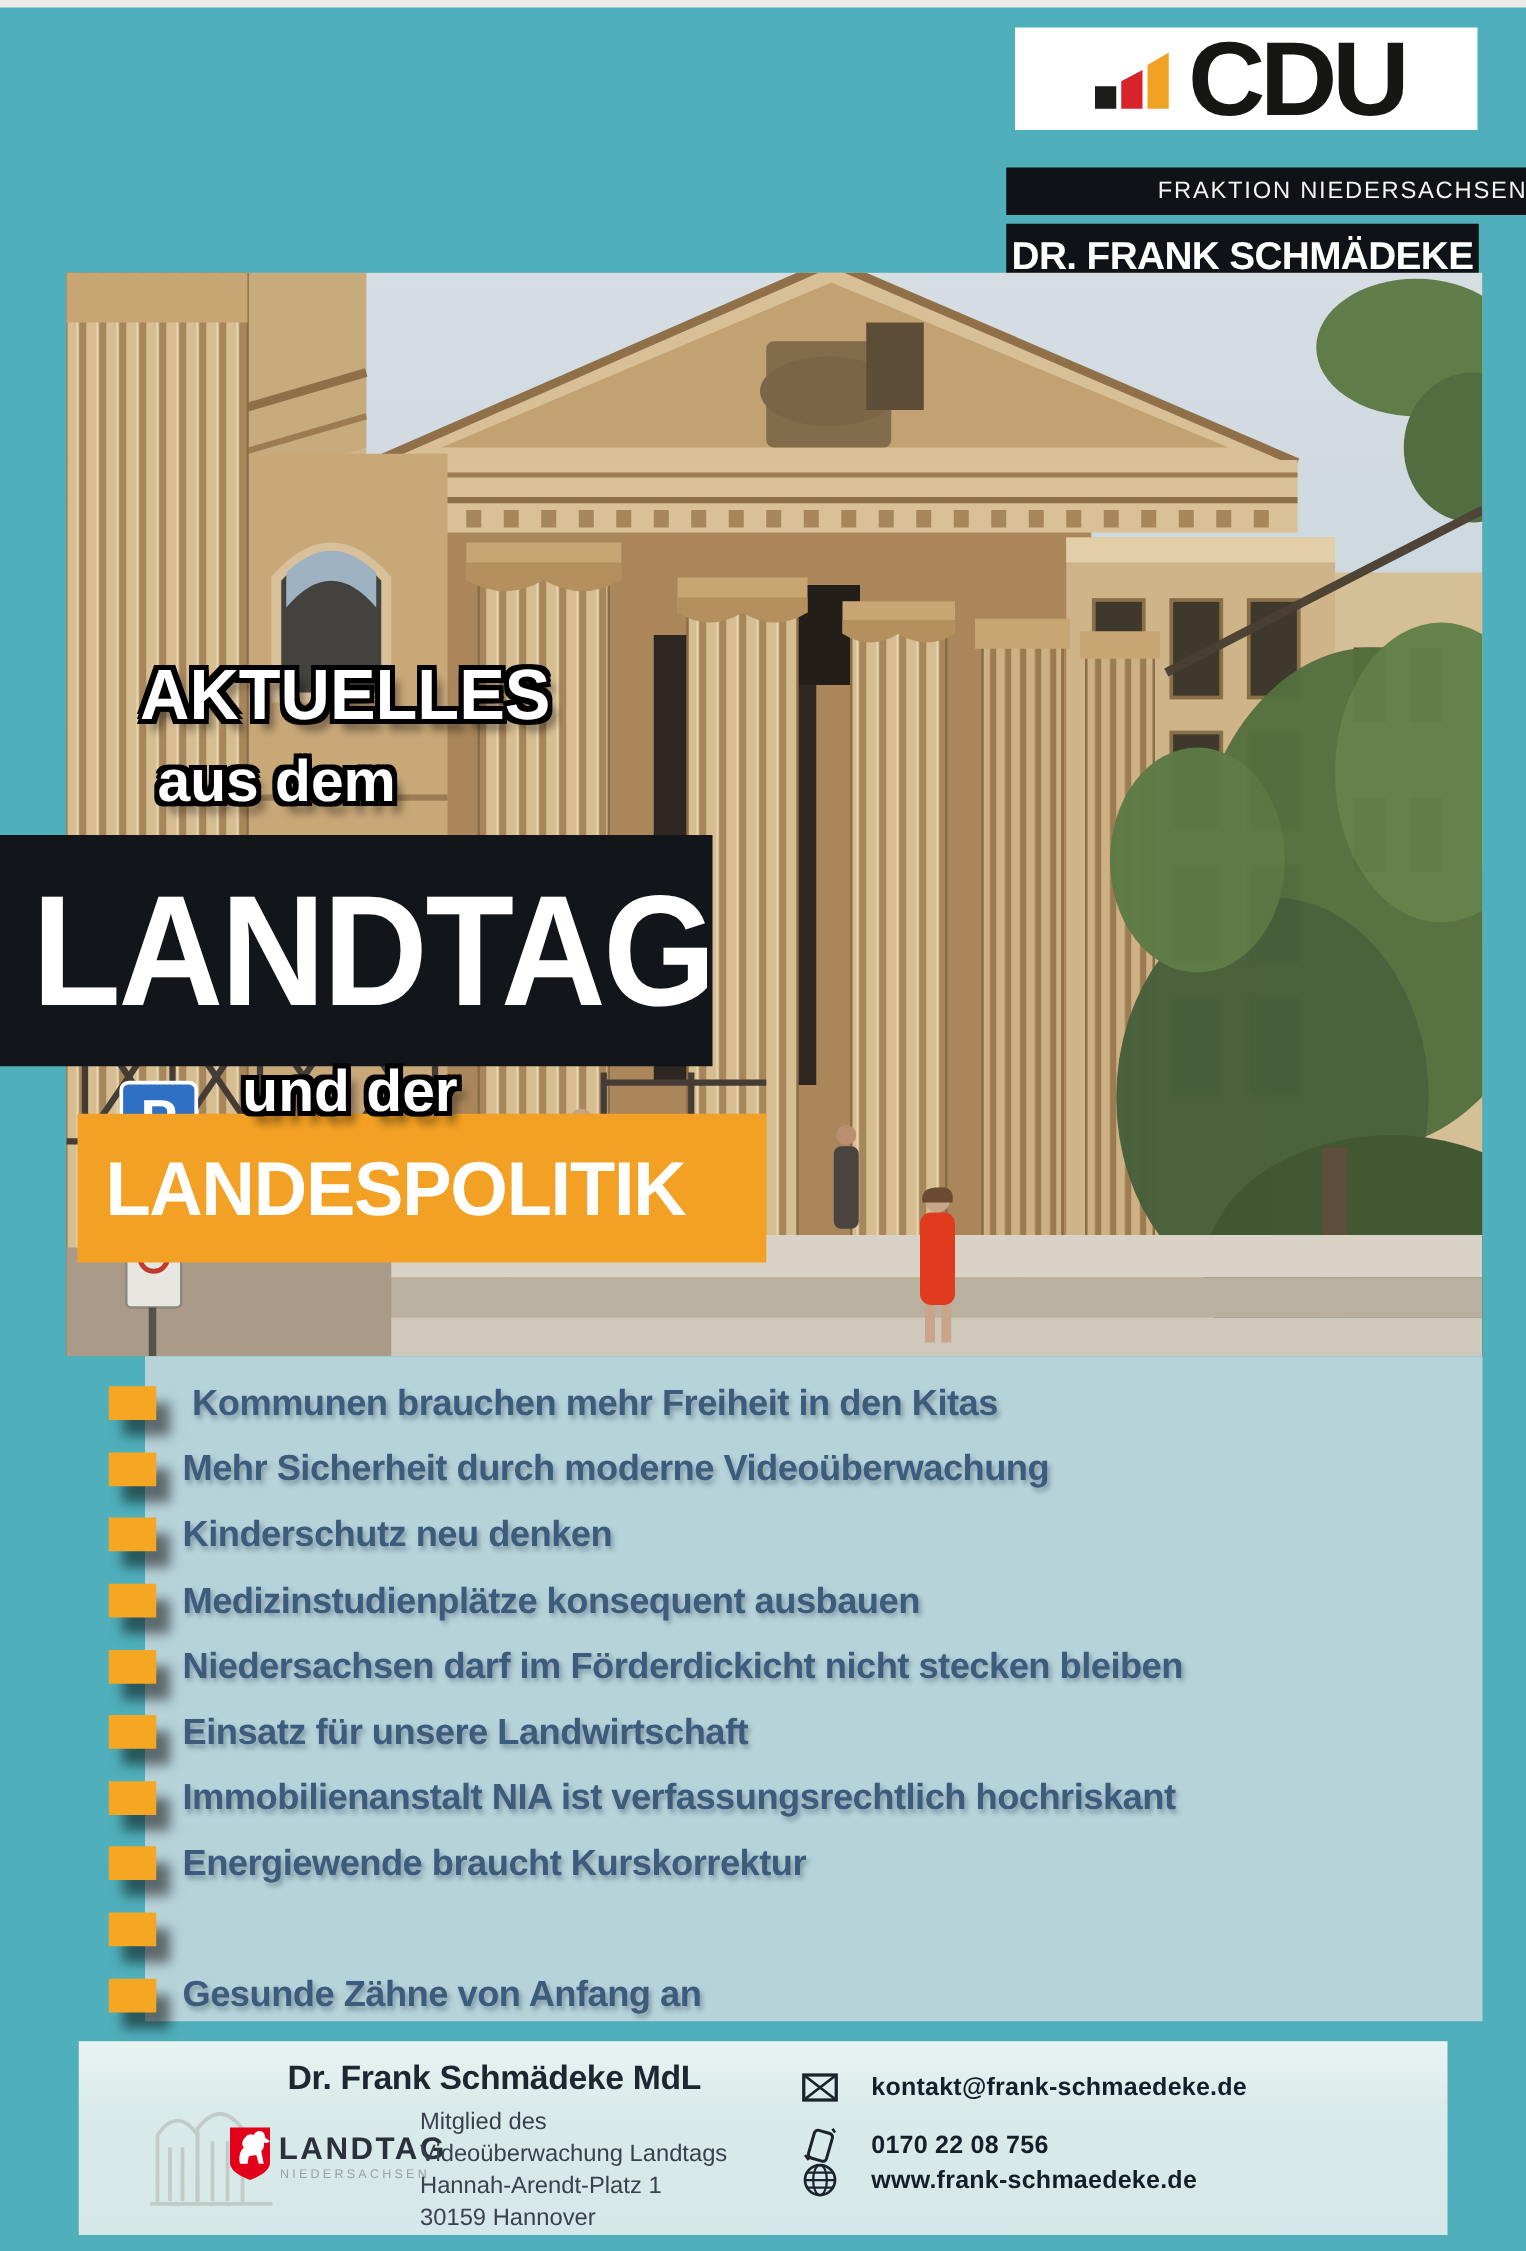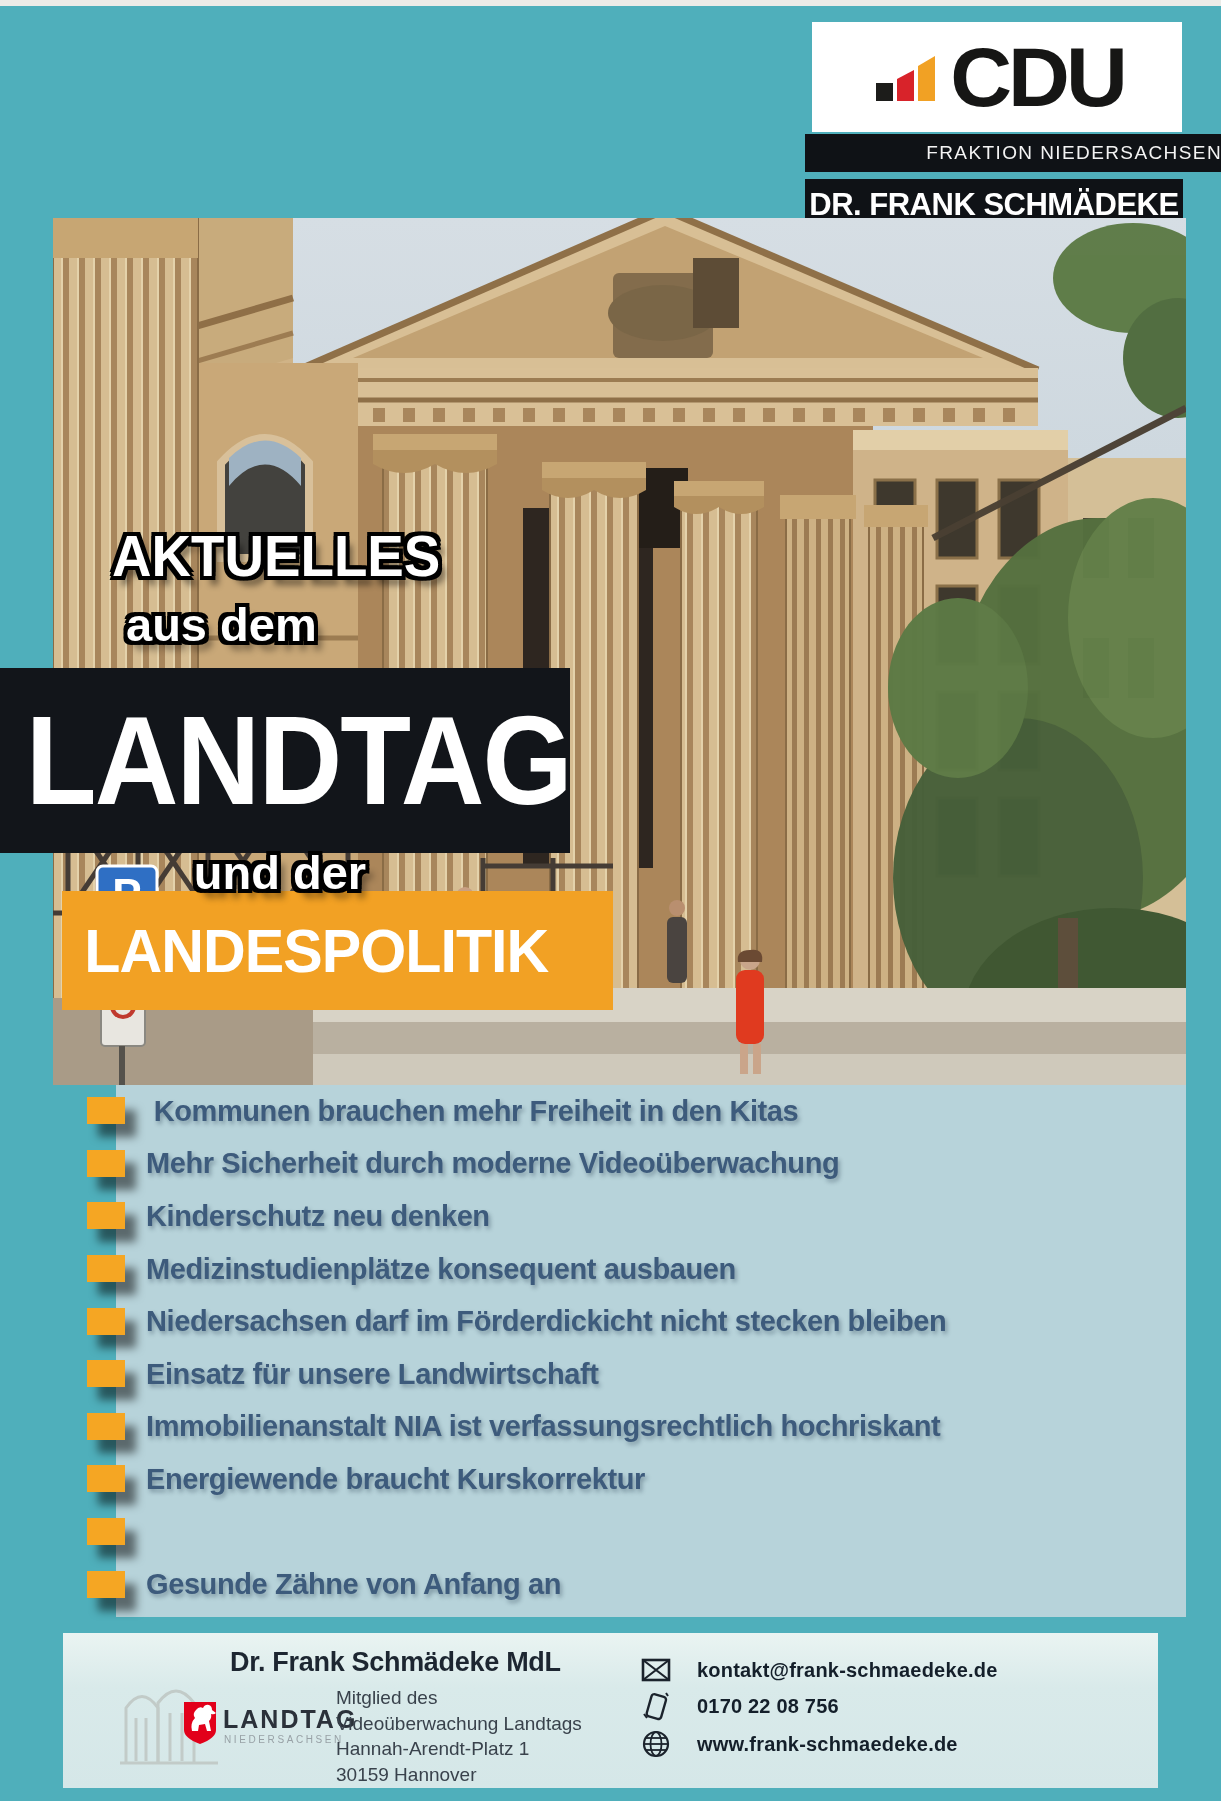--- a/index.html
+++ b/index.html
@@ -7,21 +7,21 @@
     position:relative;width:1221px;height:1801px;overflow:hidden;
     background:#4FAFBB;
     font-family:"Liberation Sans", sans-serif;
   }
   .abs{position:absolute;}
 
   
   .top-strip{left:0;top:0;width:1221px;height:6px;background:#ecebe7;}
 
   
-  .cdu-box{left:812px;top:22px;width:370px;height:110px;background:#ffffff;
+  .cdu-box{left:812px;top:22px;width:370px;height:82px;background:#ffffff;
     display:flex;align-items:center;justify-content:center;gap:6px;}
   .cdu-text{font-weight:900;font-size:84px;color:#161615;letter-spacing:-4px;line-height:1;
     transform:scaleX(1.02);}
   .bar1{left:805px;top:134px;width:435px;height:38px;background:#0f1216;
     display:flex;align-items:center;justify-content:flex-end;padding-right:18px;box-sizing:border-box;}
   .bar1 span{color:#f4f4f4;font-size:19px;letter-spacing:1.4px;font-weight:400;}
   .bar2{left:805px;top:179px;width:378px;height:51px;background:#0f1216;
     display:flex;align-items:center;justify-content:center;}
   .bar2 span{color:#ffffff;font-size:31px;font-weight:800;letter-spacing:-0.5px;}
 
@@ -51,39 +51,39 @@
   .band-black span{color:#ffffff;font-weight:900;font-size:126px;letter-spacing:-2px;
     padding-left:28px;transform:scaleX(0.92);transform-origin:0 50%;white-space:nowrap;}
   .hl-undder{left:140px;top:845px;width:280px;text-align:center;font-size:47px;z-index:5;}
   .band-orange{left:62px;top:891px;width:551px;height:119px;background:#F2A124;z-index:4;
     display:flex;align-items:center;}
   .band-orange span{color:#ffffff;font-weight:800;font-size:61px;letter-spacing:-1px;
     padding-left:23px;transform:scaleX(0.97);transform-origin:0 50%;white-space:nowrap;}
 
   
   .panel{left:116px;top:1085px;width:1070px;height:532px;background:#B7D3DA;z-index:3;
-    padding-top:0;box-sizing:border-box;}
+    padding-top:12px;box-sizing:border-box;}
   .topic{position:relative;height:52.6px;display:flex;align-items:center;padding-left:30px;}
   .topic-label{color:#3D5B7C;font-weight:700;font-size:29px;letter-spacing:-0.4px;white-space:pre;
     text-shadow:2px 3px 4px rgba(20,40,60,0.35);}
   .bullet{position:absolute;left:-29px;top:50%;margin-top:-14px;width:38px;height:27px;background:#F5A623;
     box-shadow:11px 13px 9px rgba(0,0,0,0.5);}
 
   
   .footer{left:63px;top:1633px;width:1095px;height:155px;z-index:3;
     background:linear-gradient(180deg,#eaf4f2 0%,#d9eaea 35%,#d5e7e8 100%);}
   .f-name{position:absolute;left:167px;top:14px;font-size:27px;font-weight:700;color:#1d2631;letter-spacing:-0.3px;}
   .f-logo-building{position:absolute;left:55px;top:40px;}
   .f-logo-shield{position:absolute;left:120px;top:68px;}
   .f-landtag{position:absolute;left:160px;top:72px;font-size:25px;font-weight:800;color:#2b313a;letter-spacing:2px;}
   .f-nieders{position:absolute;left:161px;top:101px;font-size:10px;font-weight:400;color:#98a1a6;letter-spacing:2.6px;}
   .f-address{position:absolute;left:273px;top:52px;font-size:19px;color:#39424c;line-height:25.5px;font-weight:500;}
   .f-contact-row{position:absolute;left:578px;display:flex;align-items:center;gap:26px;}
   .f-contact-row .val{font-size:20px;font-weight:700;color:#141f2a;letter-spacing:0.2px;}
-  .cr0{top:22px;} .cr1{top:58px;text-align:right;} .cr2{top:96px;}
+  .cr0{top:22px;} .cr1{top:68px;text-align:right;} .cr2{top:96px;}
   .cicon{width:30px;height:30px;display:inline-block;}
 </style>
 </head>
 <body>
 
 <div class="page">
 
   <div class="abs top-strip"></div>
 
   <div class="abs cdu-box">

